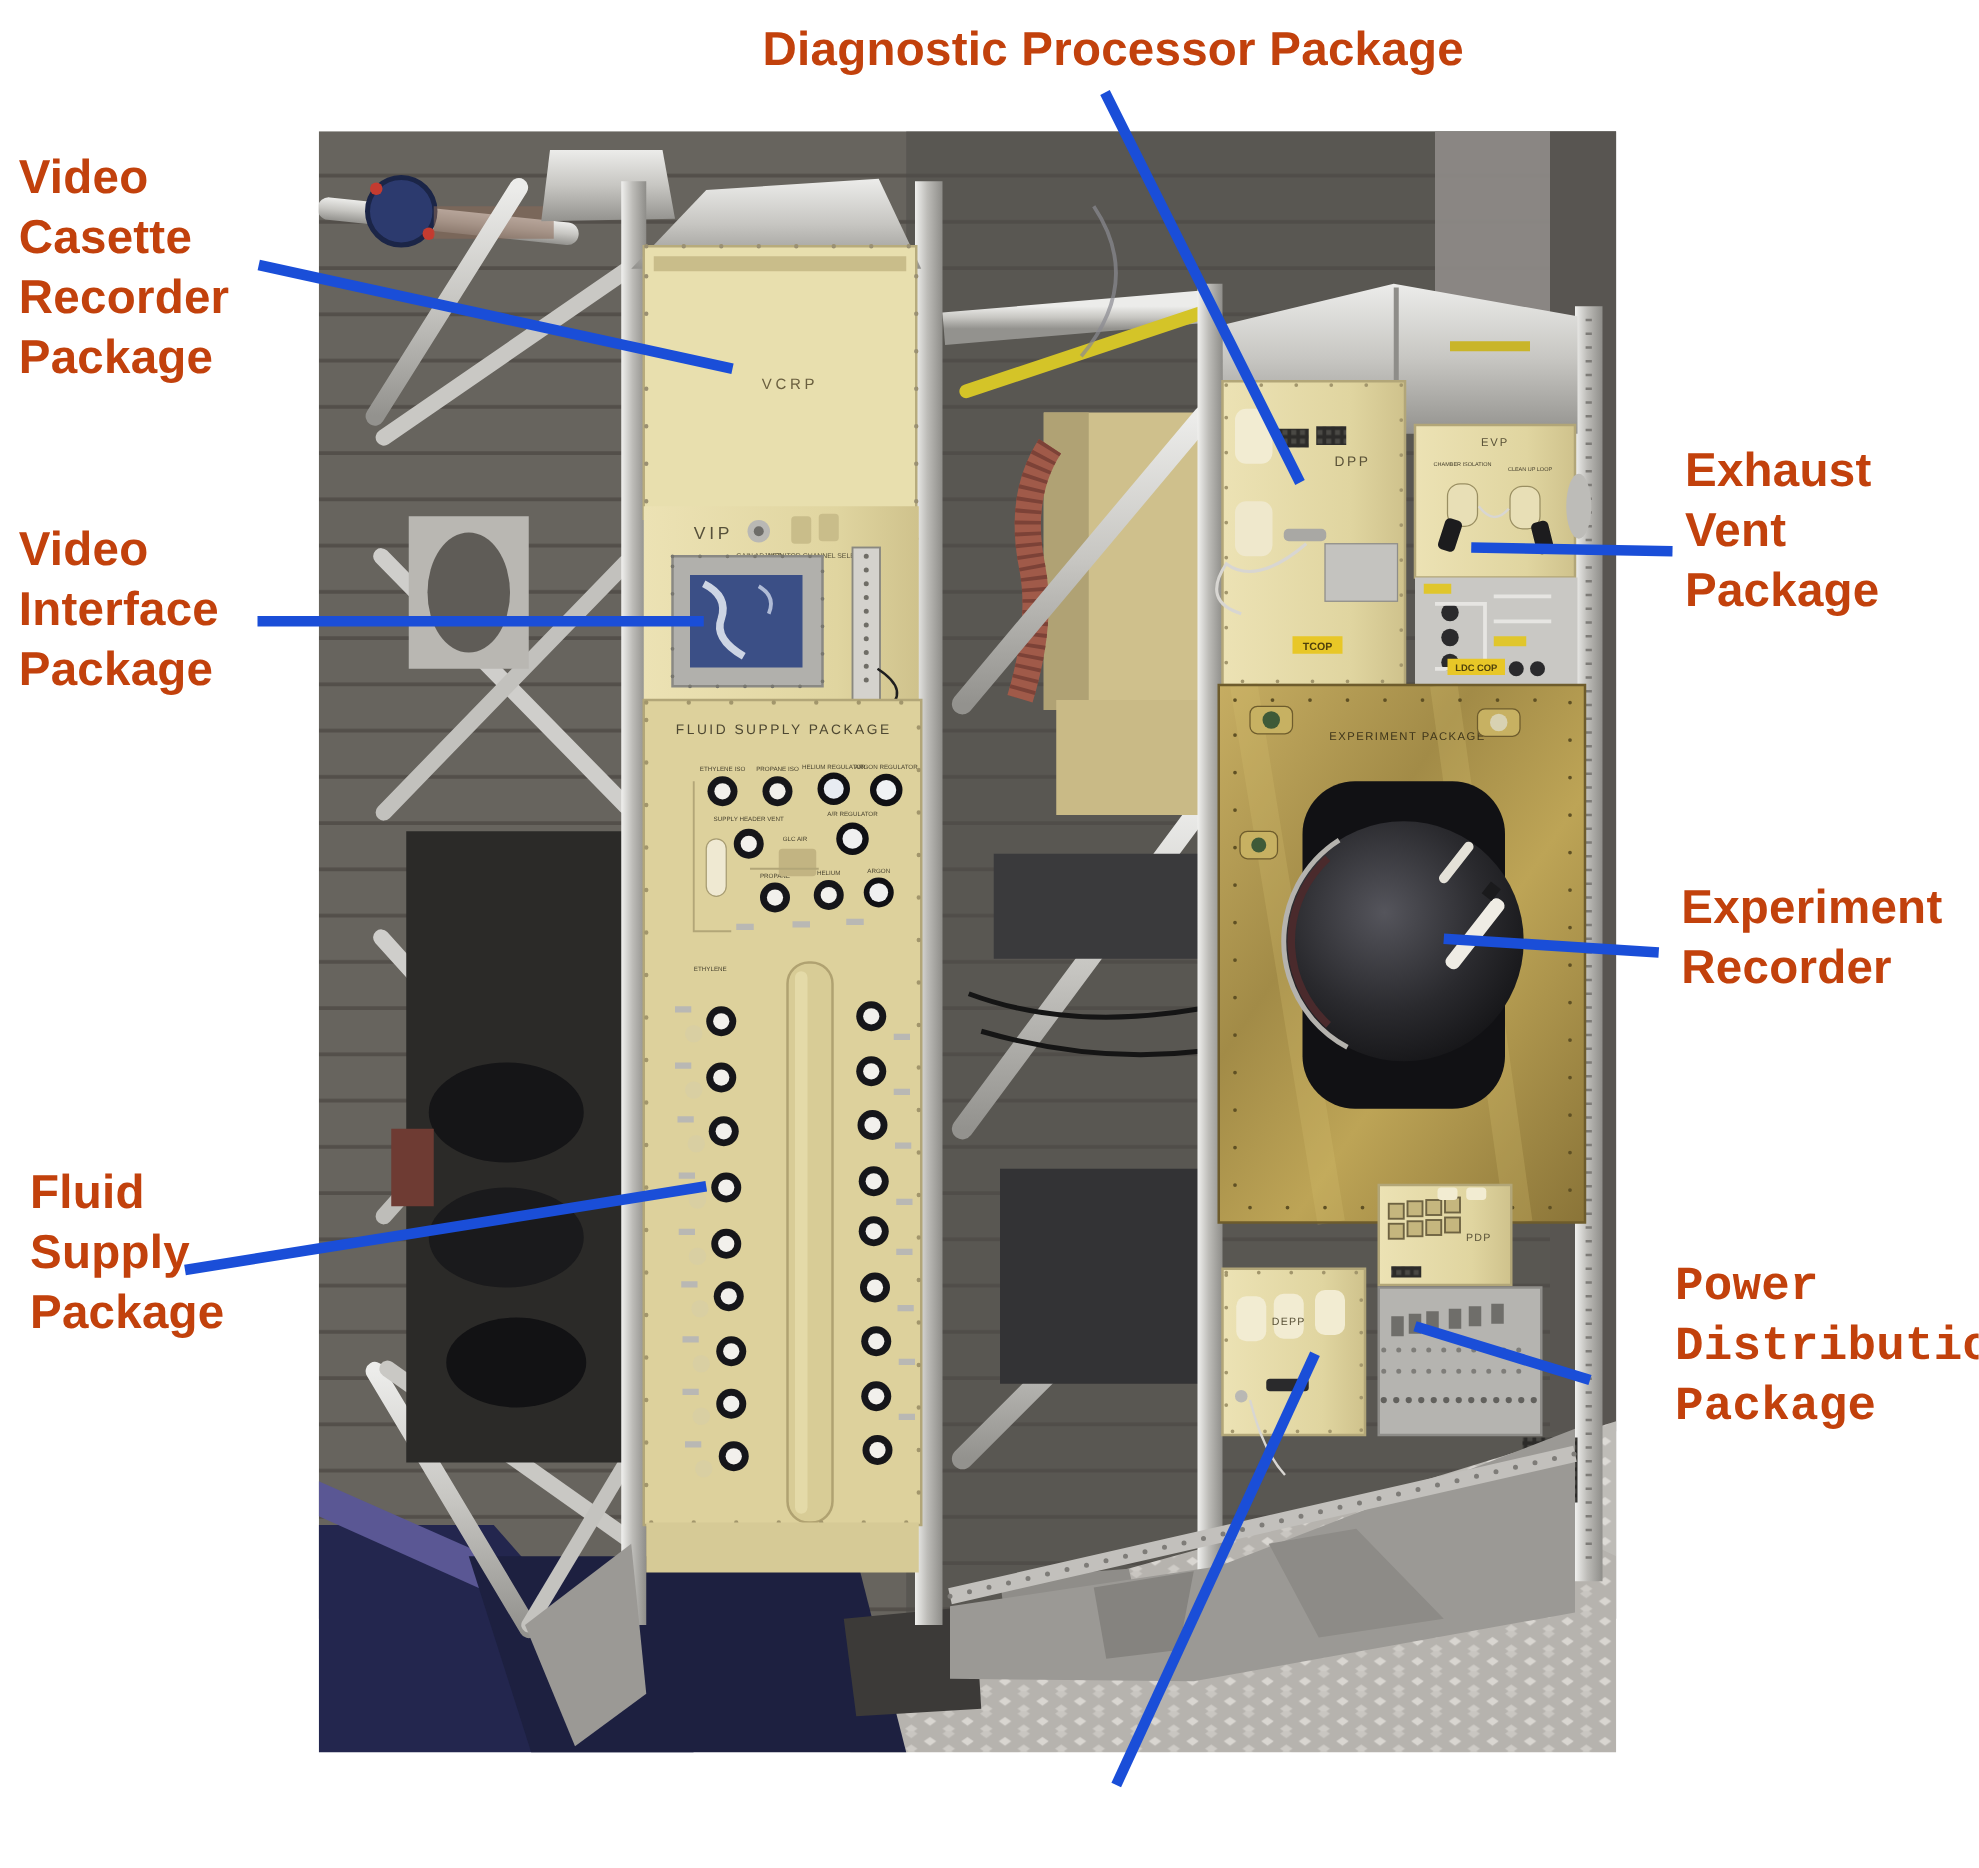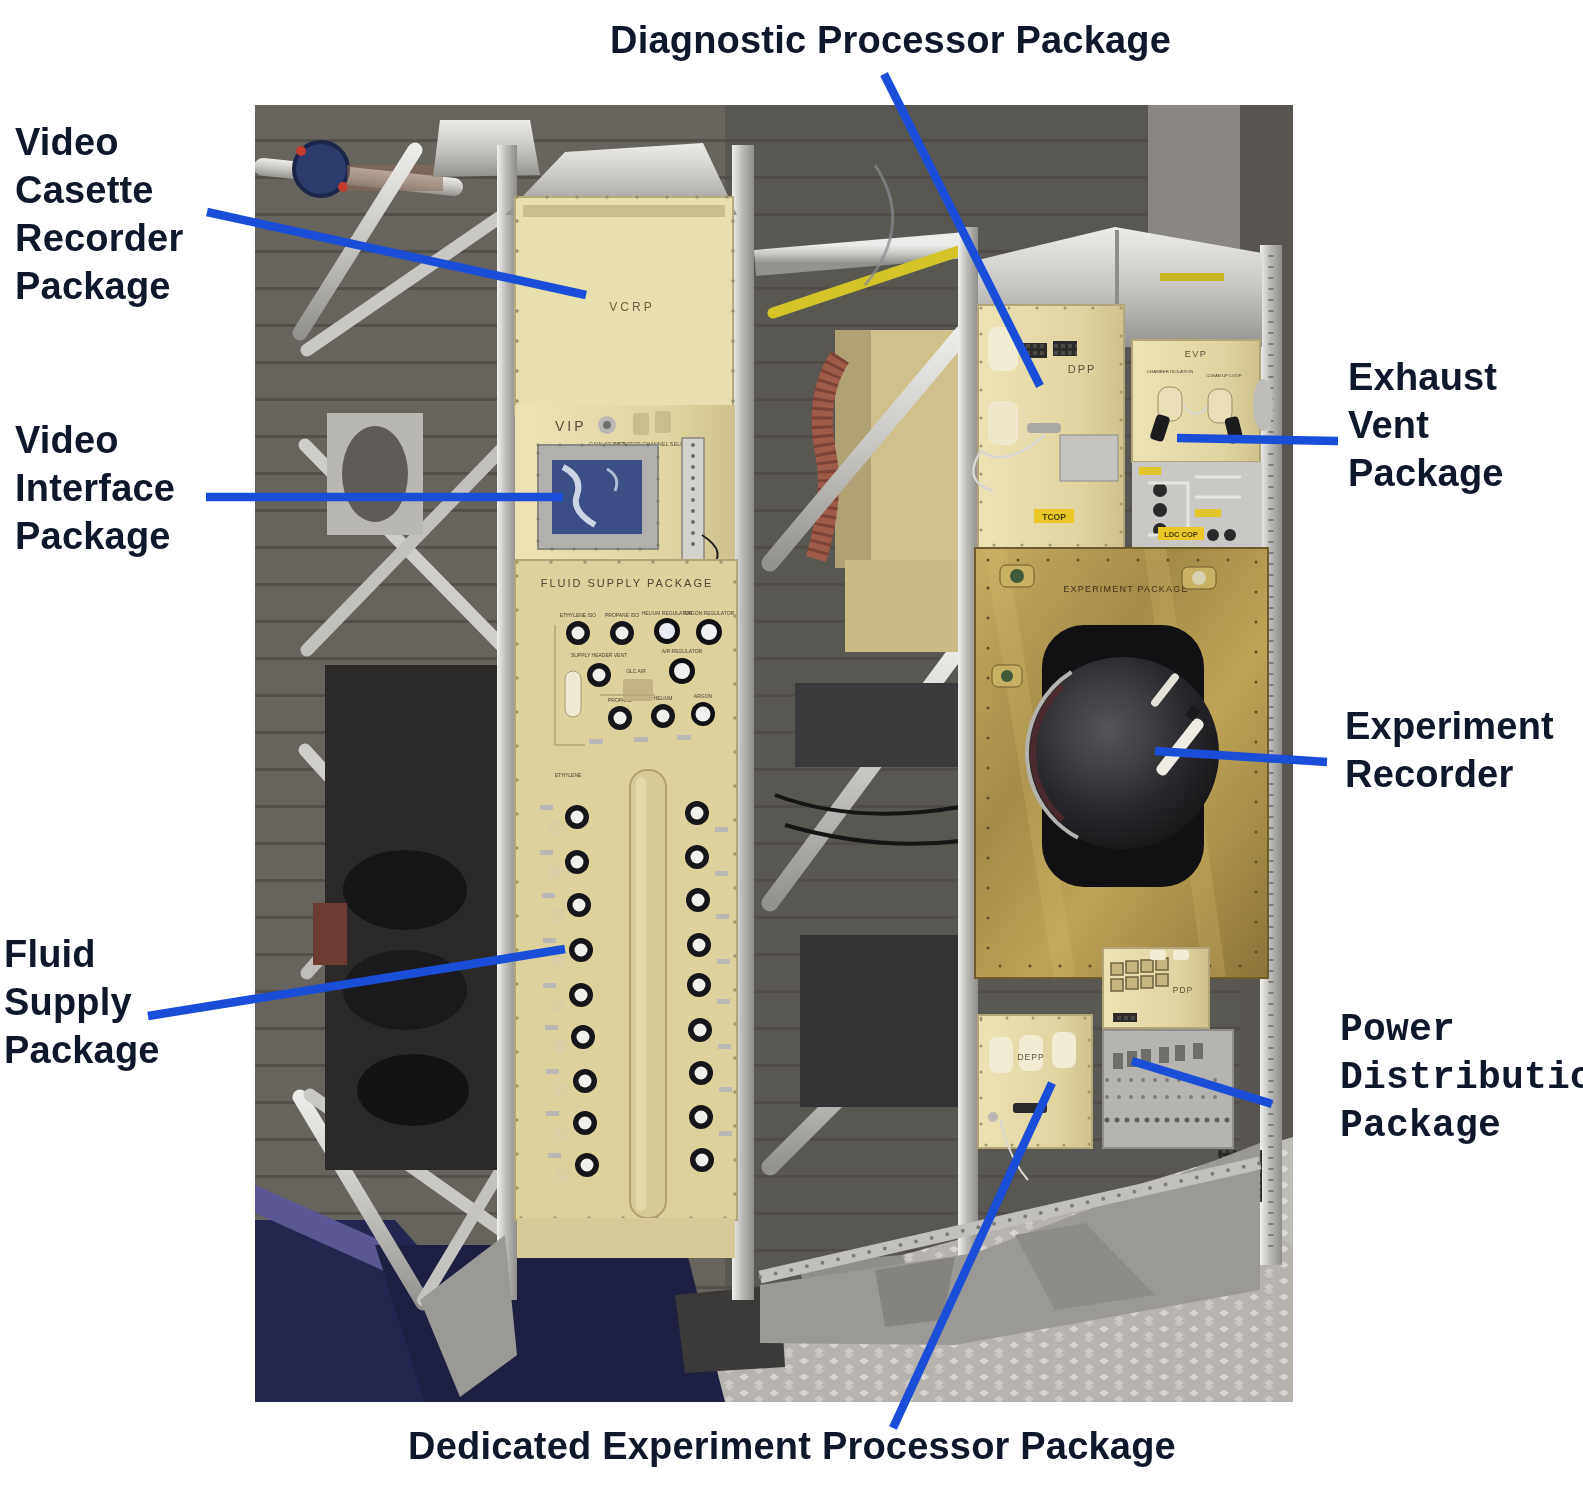--- a/index.html
+++ b/index.html
@@ -1,18 +1,18 @@
 <!DOCTYPE html>
 <html><head>
 <meta charset="utf-8">
 <style>
   html,body{margin:0;padding:0;background:#ffffff;}
   #canvas{position:relative;width:1583px;height:1494px;background:#ffffff;overflow:hidden;
           font-family:"Liberation Sans","DejaVu Sans",sans-serif;}
-  .callout{position:absolute;font-weight:bold;font-size:38px;line-height:48px;color:#0f172a;
+  .callout{position:absolute;font-weight:bold;font-size:38px;line-height:48px;color:#c2410c;
            white-space:pre-line;letter-spacing:0.2px;}
   .callout.single{white-space:nowrap;}
   #photo-svg{position:absolute;left:255px;top:105px;}
   #leader-svg{position:absolute;left:0;top:0;pointer-events:none;}
   svg text{font-family:"Liberation Sans","DejaVu Sans",sans-serif;}
 </style>
 </head>
 <body>
 
 <div id="canvas">
@@ -473,22 +473,21 @@
 Interface
 Package</div>
 
   <div class="callout" style="left:1348px;top:353px;">Exhaust
 Vent
 Package</div>
 
   <div class="callout" style="left:1345px;top:702px;">Experiment
 Recorder</div>
 
-  <div class="callout" style="left:4px;top:930px;">Fluid
+  <div class="callout" style="left:24px;top:930px;">Fluid
 Supply
 Package</div>
 
   <div class="callout" style="left:1340px;top:1006px;font-family:Liberation Mono, monospace;">Power
 Distribution
 Package</div>
 
-  <div class="callout single" style="left:408px;top:1422px;">Dedicated Experiment Processor Package</div>
 </div>
 
 </body></html>

